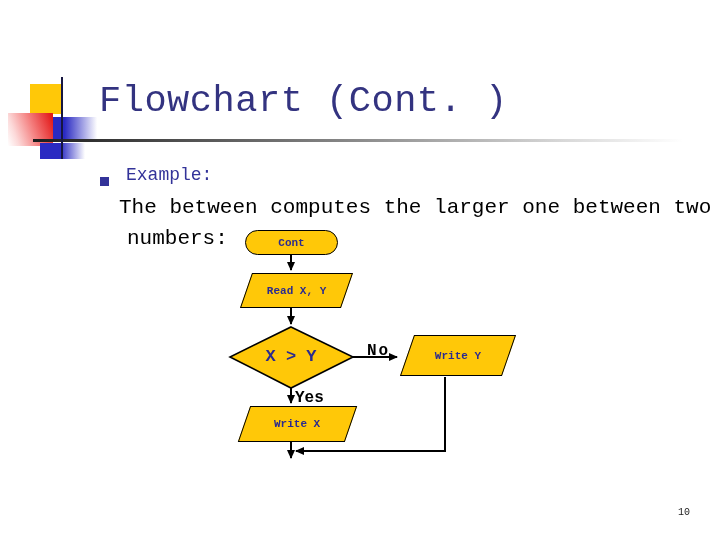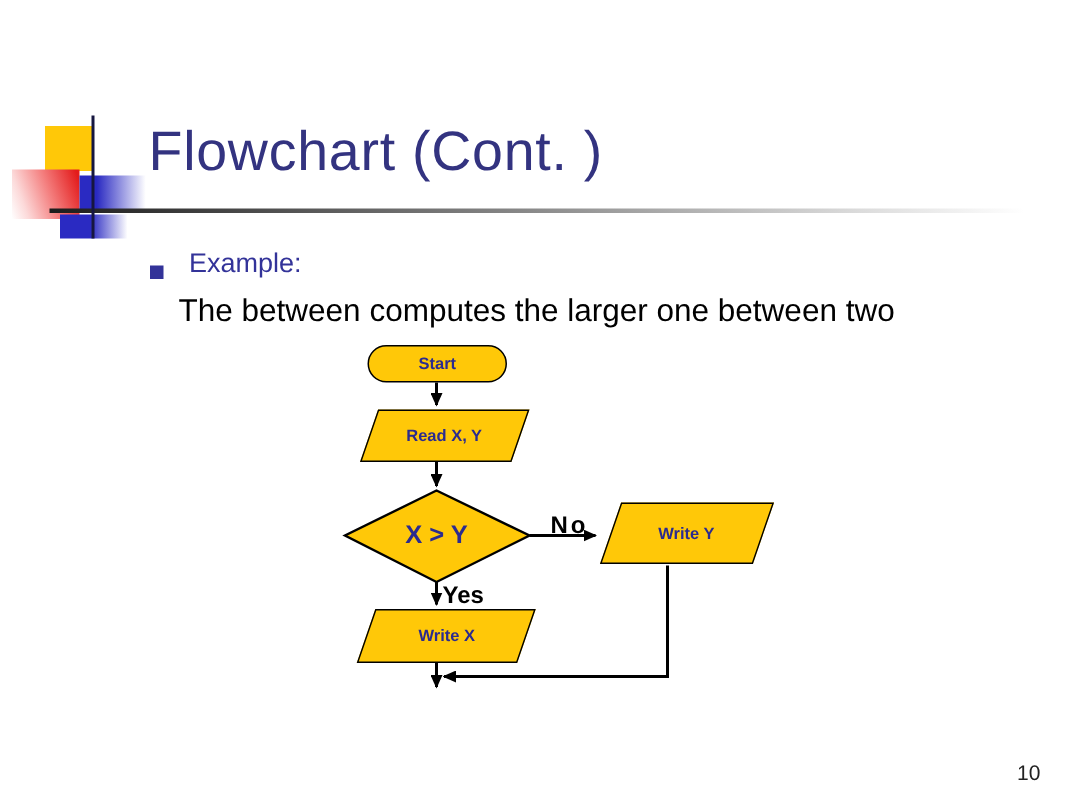--- a/index.html
+++ b/index.html
@@ -1,19 +1,19 @@
 <!DOCTYPE html>
 <html style="--shape-fill: #FFC808; --shape-text: #2B2B8F; --title-color: #333380; --accent: #333399; --bg: #FFFFFF;"><head>
 <meta charset="utf-8">
 <style>
   html,body { margin:0; padding:0; background:#fff; }
   .slide {
     position:relative; width:720px; height:540px; overflow:hidden;
     background:var(--bg,#ffffff);
-    font-family:Liberation Sans, sans-serif;
+    font-family:Liberation Mono, monospace;
   }
 
   
   .logo-sq { position:absolute; }
   .logo-yellow { left:30px; top:84px; width:32px; height:30px; background:var(--shape-fill,#FFC808); }
   .logo-red { left:8px; top:113px; width:45px; height:33px;
     background:linear-gradient(250deg,#e31c1c 5%, #f47f7f 45%, #fcd9d9 80%, #ffffff 100%); }
   .logo-blue1 { left:53px; top:117px; width:46px; height:25px;
     background:linear-gradient(to right,#2a2ac2 25%, #ffffff 96%); }
   .logo-blue2 { left:40px; top:143px; width:45px; height:16px;
@@ -58,61 +58,62 @@
   .n-writex { left:244px; top:406px; width:107px; height:36px; }
 
   .decision-label {
     position:absolute; left:230px; top:350px; width:122px; height:14px; line-height:14px;
     text-align:center; color:var(--shape-text,#2B2B8F); font-weight:bold; font-size:17px;
   }
   .edge-label { position:absolute; font-weight:bold; font-size:16px; color:#000; }
   .lbl-no  { left:367px; top:342px; letter-spacing:2px; }
   .lbl-yes { left:295px; top:389px; }
 
-  .page-number { position:absolute; left:678px; top:507px; font-size:14px; color:#222; }
+  .page-number { position:absolute; left:678px; top:507px; font-size:10px; color:#222; }
 </style>
 </head>
 <body>
 
 <div class="slide">
 
   <div>
     <div class="logo-sq logo-yellow"></div>
     <div class="logo-sq logo-red"></div>
     <div class="logo-sq logo-blue1"></div>
     <div class="logo-sq logo-blue2"></div>
   </div>
 
   <h1 class="title">Flowchart (Cont. )</h1>
   <div class="rule"></div>
   <div class="logo-vline"></div>
 
   <div class="bullet-sq"></div>
   <div class="example">Example:</div>
   <div class="body-line body1">The between computes the larger one between two</div>
+  <div class="body-line body2">numbers:</div>
 
   <svg class="connectors" width="720" height="540" viewBox="0 0 720 540">
     <defs>
       <marker id="arrow" markerWidth="9" markerHeight="8" refX="8" refY="4" orient="auto" markerUnits="userSpaceOnUse">
         <path d="M0,0 L9,4 L0,8 z" fill="#000"></path>
       </marker>
     </defs>
     <g>
       <line class="edge" x1="291" y1="255" x2="291" y2="270" marker-end="url(#arrow)"></line>
       <line class="edge" x1="291" y1="308" x2="291" y2="324" marker-end="url(#arrow)"></line>
       <line class="edge" x1="291" y1="388" x2="291" y2="403" marker-end="url(#arrow)"></line>
       <line class="edge" x1="353" y1="357" x2="397" y2="357" marker-end="url(#arrow)"></line>
       <line class="edge" x1="291" y1="442" x2="291" y2="458" marker-end="url(#arrow)"></line>
       <polyline class="edge" points="445,377 445,451 296,451" marker-end="url(#arrow)"></polyline>
     </g>
     <polygon class="diamond" points="291,327 353,357 291,388 230,357"></polygon>
   </svg>
 
   <div class="node terminator n-start">
-    <span>Start</span>
+    <span>Cont</span>
   </div>
 
   <div class="node para n-read">
     <span>Read X, Y</span>
   </div>
 
   <div class="decision-label">X &gt; Y</div>
 
   <div class="node para n-writey">
     <span>Write Y</span>

